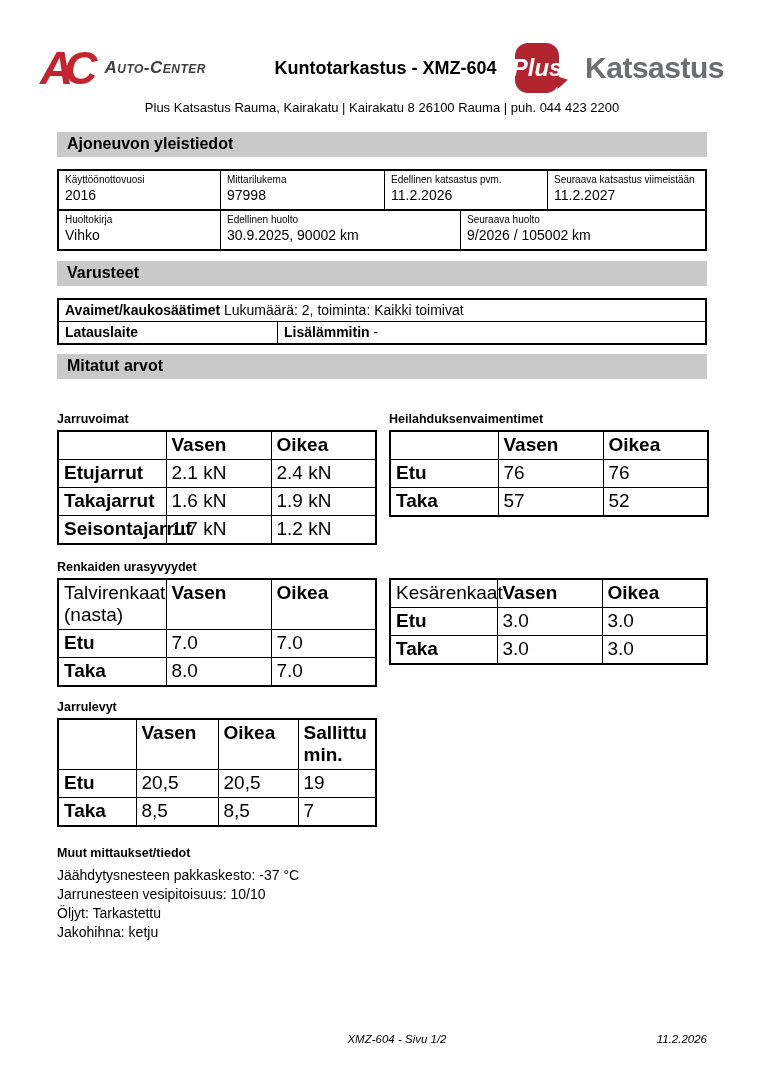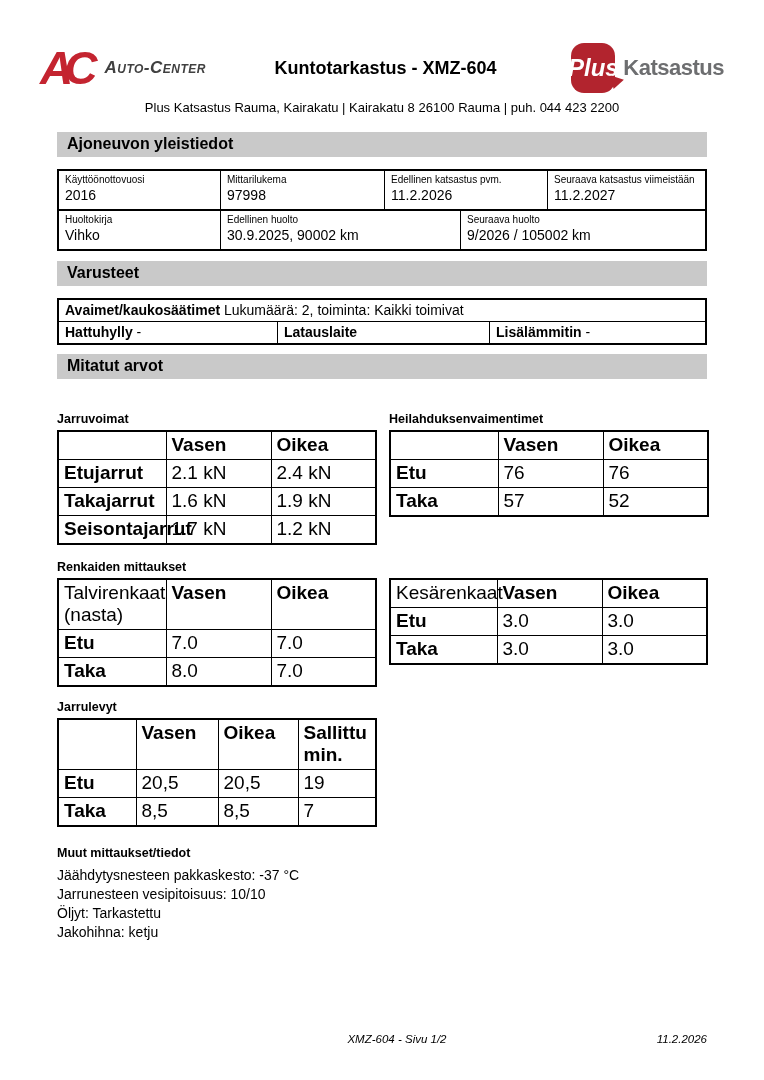--- a/index.html
+++ b/index.html
@@ -46,22 +46,22 @@
   }
   .plus-tail {
     position: absolute; right: -9px; bottom: 5px;
     width: 0; height: 0;
     border-top: 7px solid transparent;
     border-bottom: 7px solid transparent;
     border-left: 12px solid #b2242e;
     transform: rotate(-12deg);
   }
   .plus-name {
-    font-weight: bold; font-size: 22px; color: #6d6e70;
-    margin-left: 8px; letter-spacing: -0.5px;
+    font-weight: bold; font-size: 30px; color: #6d6e70;
+    margin-left: 26px; letter-spacing: -0.5px;
   }
   .subtitle { text-align: center; font-size: 13px; margin-top: 8px; }
 
   
   .section-bar {
     background: #c9c9c9;
     font-weight: bold; font-size: 16px;
     padding: 3px 10px 4px 10px;
   }
   .bar-vehicle  { margin-top: 17px; }
@@ -178,24 +178,20 @@
 
   <div class="section-bar bar-equip">Varusteet</div>
 
   <div class="equip">
     <div class="erow-top">
       <span class="bold">Avaimet/kaukosäätimet</span>
       <span>Lukumäärä: 2, toiminta: Kaikki toimivat</span>
     </div>
     <div class="erow-items">
       <div class="ecell">
-        <span class="bold">Hattuhylly</span>
-        <span>-</span>
-      </div>
-      <div class="ecell">
         <span class="bold">Latauslaite</span>
         <span></span>
       </div>
       <div class="ecell">
         <span class="bold">Lisälämmitin</span>
         <span>-</span>
       </div>
     </div>
   </div>
 
@@ -256,21 +252,21 @@
         <tr>
           <td class="rl">Taka</td>
           <td>57</td>
           <td>52</td>
         </tr>
       </tbody>
         </table>
     </div>
   </div>
 
-  <div class="caption cap-later">Renkaiden mittaukset</div>
+  <div class="caption cap-later">Renkaiden urasyvyydet</div>
   <div class="meas-row">
     <div class="meas-col">
       <table class="mtable">
         <colgroup>
             <col style="width:108px">
             <col style="width:105px">
             <col style="width:105px">
           </colgroup>
         <tbody>
             <tr>

